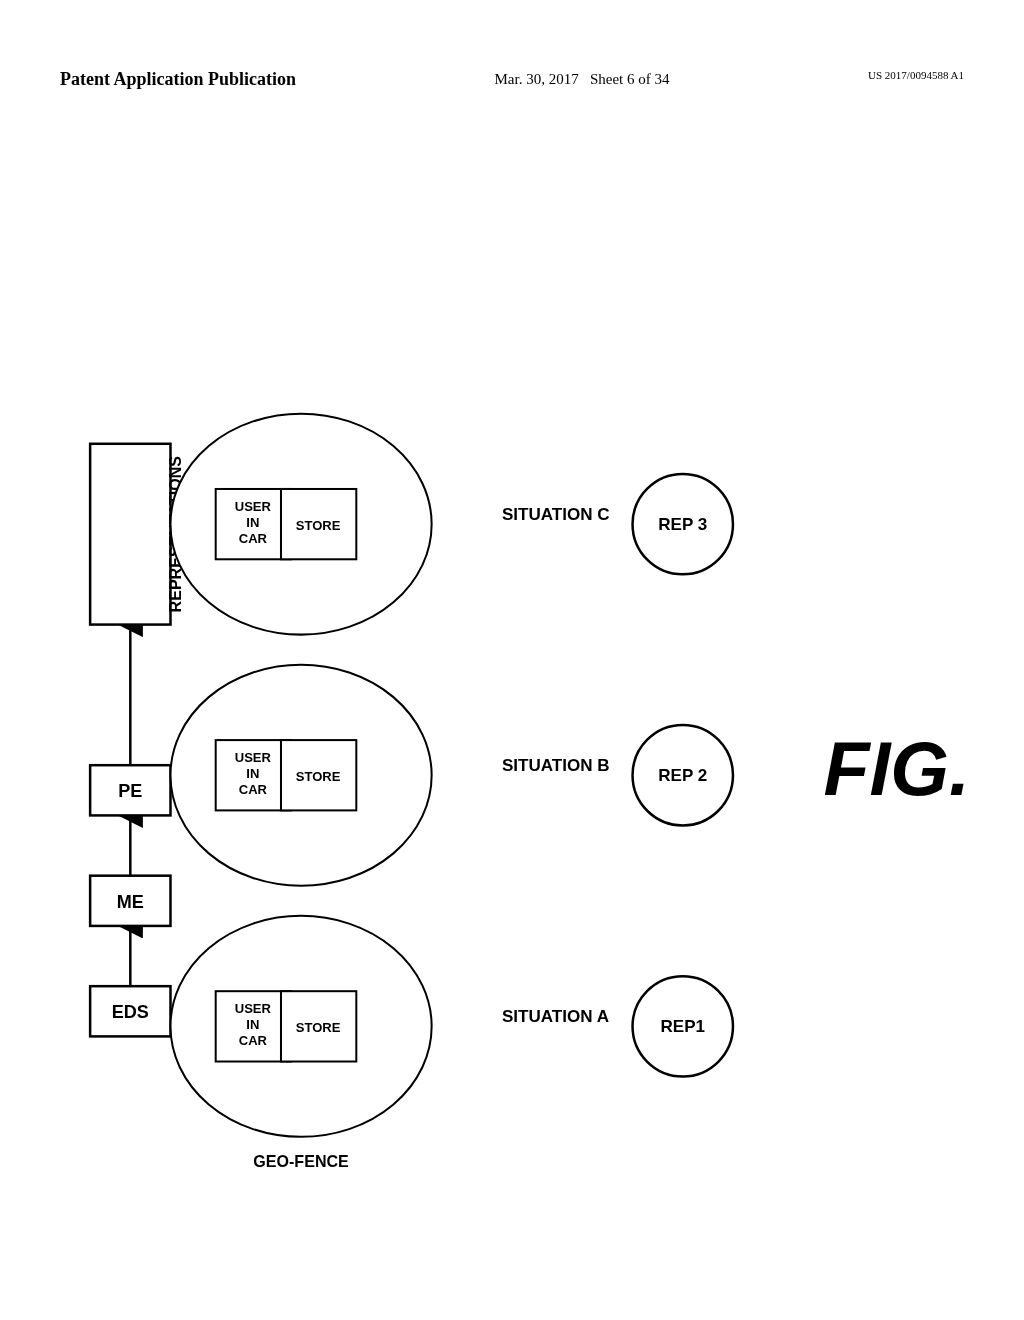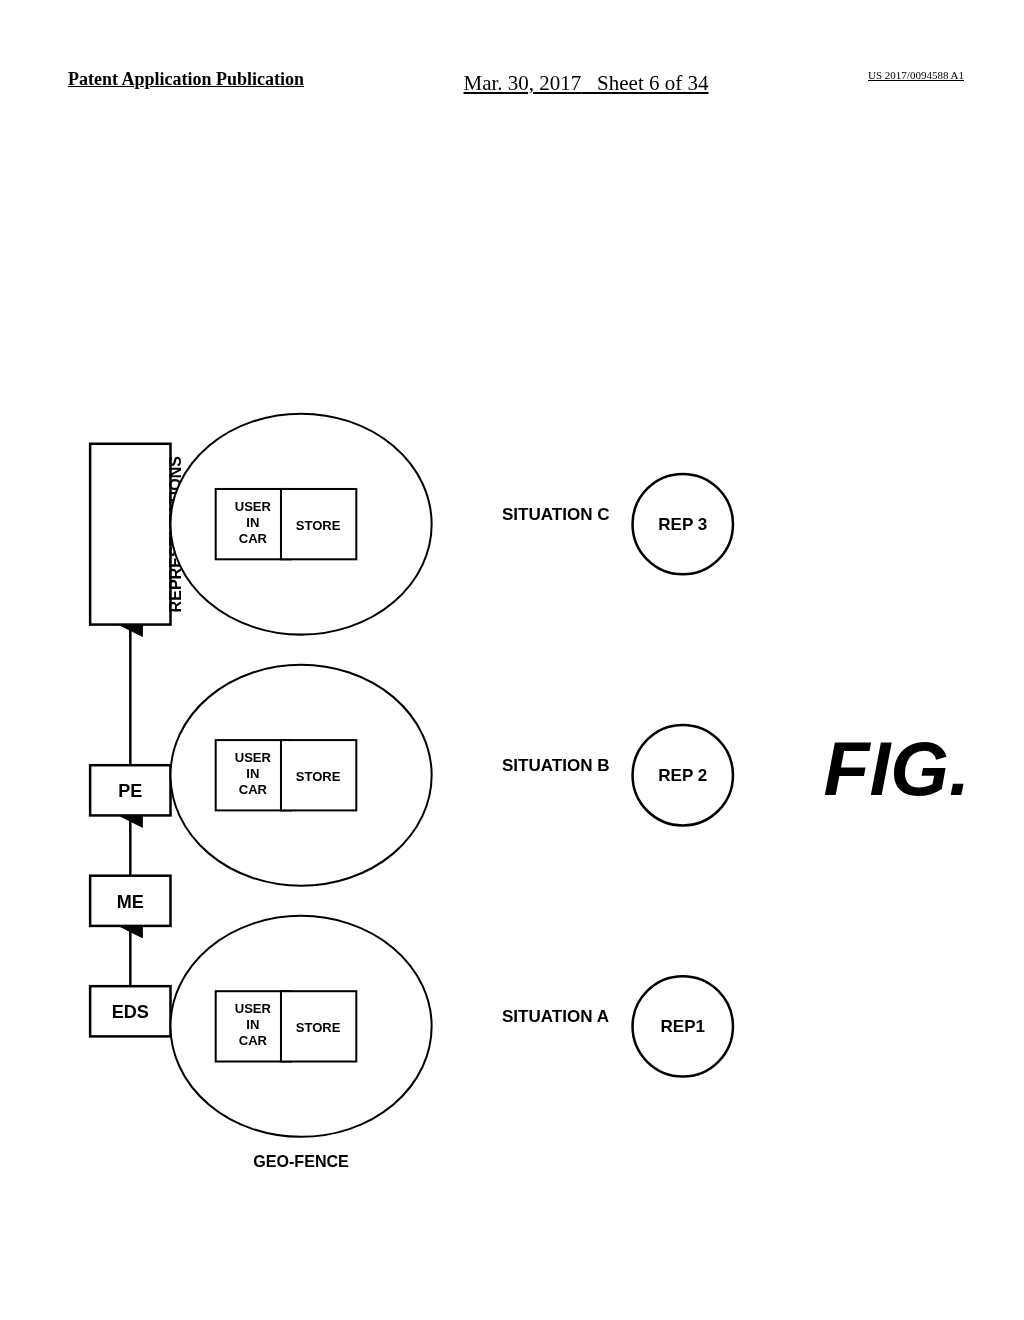--- a/index.html
+++ b/index.html
@@ -9,35 +9,34 @@
       background: #ffffff;
       font-family: 'Times New Roman', Times, serif;
       overflow: hidden;
       position: relative;
     }
 
     
     .header {
       position: absolute;
       top: 67px;
-      left: 8px;
+      left: 0;
       right: 0;
       display: flex;
       justify-content: space-between;
       align-items: flex-start;
       padding: 0 60px;
-      text-decoration: underline;
     }
     .header-left {
       font-size: 18px;
       font-weight: bold;
       line-height: 1.4;
     }
     .header-center {
-      font-size: 21px;
+      font-size: 15px;
       text-align: center;
       line-height: 1.6;
     }
     .header-right {
       font-size: 11px;
       text-align: right;
       line-height: 1.6;
     }
 
     

